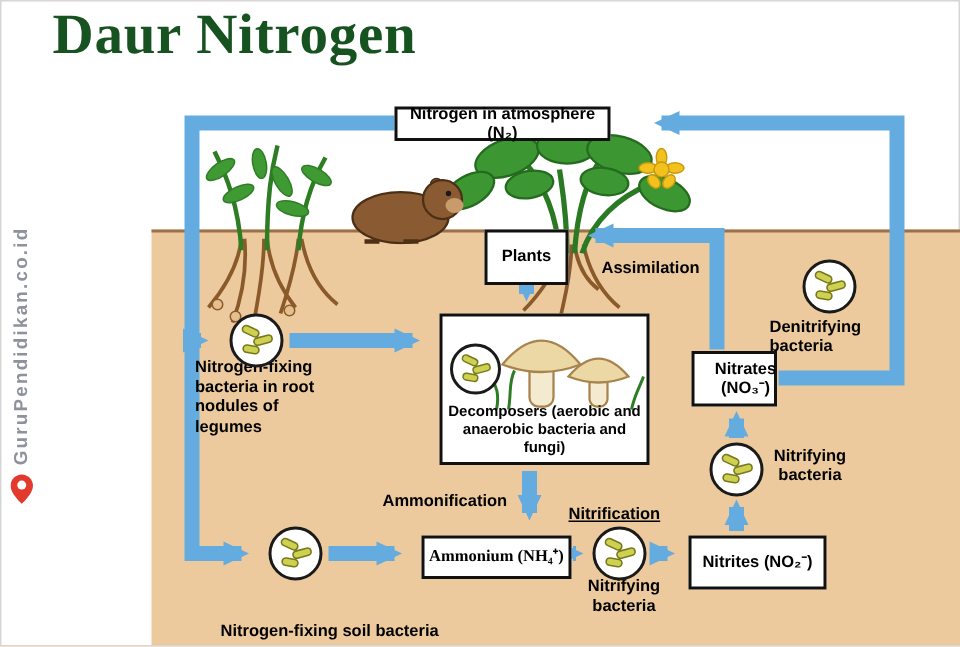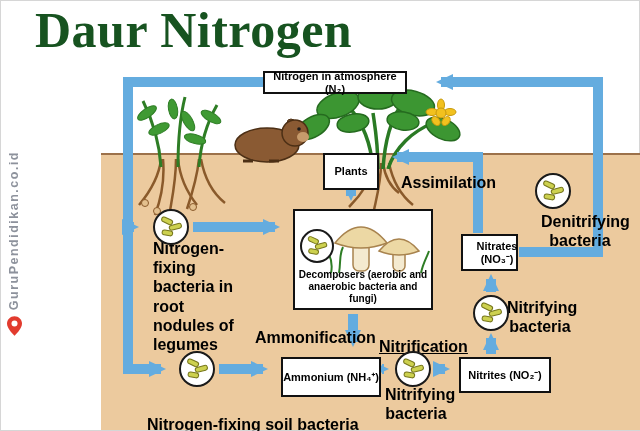--- a/index.html
+++ b/index.html
@@ -4,21 +4,21 @@
 <style>
   html,body { margin:0; padding:0; }
   body {
     width:640px; height:431px; position:relative; background:#ffffff;
     font-family:"Liberation Sans", sans-serif; overflow:hidden;
   }
   .frame { position:absolute; inset:0; border:1px solid #d6d6d6; box-sizing:border-box; }
 
   .title {
     position:absolute; left:34px; top:0px; margin:0;
-    font-family:"Liberation Serif", serif; font-size:50px; font-weight:bold;
+    font-family:"Liberation Serif", serif; font-size:38px; font-weight:bold;
     color:#175320; letter-spacing:0.5px; z-index:30;
   }
 
   .watermark { position:absolute; left:1px; top:150px; width:24px; height:272px;
     display:flex; flex-direction:column; align-items:center; z-index:30; }
   .wm-text { writing-mode:vertical-rl; transform:rotate(180deg);
     font-size:12.5px; font-weight:600; color:#8d929c; letter-spacing:1.5px; }
   .pin { margin-top:6px; }
 
   .ground { position:absolute; left:100px; top:152px; width:539px; height:277px;
@@ -34,47 +34,47 @@
 
   .nbox {
     position:absolute; background:#ffffff; border:2px solid #111111;
     display:flex; align-items:center; justify-content:center; text-align:center;
     font-weight:bold; font-size:11px; line-height:1.15; color:#000;
     box-sizing:border-box; z-index:10;
   }
   .atmosphere-box { left:262px; top:70px; width:144px; height:23px; }
   .plants-box     { left:322px; top:152px; width:56px;  height:37px; }
   .nitrates-box   { left:460px; top:233px; width:57px;  height:37px;padding-left:15px; }
-  .ammonium-box   { left:280px; top:356px; width:100px; height:40px; }
+  .ammonium-box   { left:280px; top:356px; width:100px; height:29px;font-family:Liberation Serif, serif; }
   .nitrites-box   { left:458px; top:356px; width:92px;  height:36px; }
   .decomposers-box{ left:292px; top:208px; width:140px; height:101px; display:block; }
   .dec-art { position:absolute; left:28px; top:4px; }
   .dec-text { position:absolute; left:2px; right:2px; bottom:3px;
     font-size:10px; font-weight:bold; text-align:center; line-height:1.2; }
 
   .bacteria {
     position:absolute; width:36px; height:36px; border-radius:50%;
     background:#fff; border:2px solid #1a1a1a; box-sizing:border-box;
     display:flex; align-items:center; justify-content:center; z-index:12;
   }
   .c1 { left:152px; top:208px; }
   .c2 { left:178px; top:350px; }
   .c3 { left:394px; top:350px; }
   .c4 { left:472px; top:294px; }
   .c5 { left:534px; top:172px; }
   .c6 { left:5px;  top:18px; width:34px; height:34px; }
 
-  .lbl { position:absolute; font-weight:bold; font-size:16px; color:#000;
+  .lbl { position:absolute; font-weight:bold; font-size:11px; color:#000;
     line-height:1.2; z-index:11; }
   .assim        { left:400px; top:172px; }
-  .rootlbl      { left:152px; top:238px; width:96px; }
+  .rootlbl      { left:129px; top:238px; width:96px; }
   .ammonif      { left:254px; top:327px;text-align:center; }
   .nitrif       { left:378px; top:336px;text-decoration:underline; }
   .nitbac-right { left:506px; top:297px; width:66px; text-align:center; }
-  .denit        { left:540px; top:211px; width:78px; text-align:center; }
+  .denit        { left:512px; top:211px; width:78px; text-align:left; }
   .nitbac-bottom{ left:384px; top:384px; width:62px; text-align:center; }
   .soil         { left:146px; top:414px; }
 
   .hidden-defs { position:absolute; width:0; height:0; overflow:hidden; }
 </style>
 </head>
 <body>
 
 <div class="frame">
 

